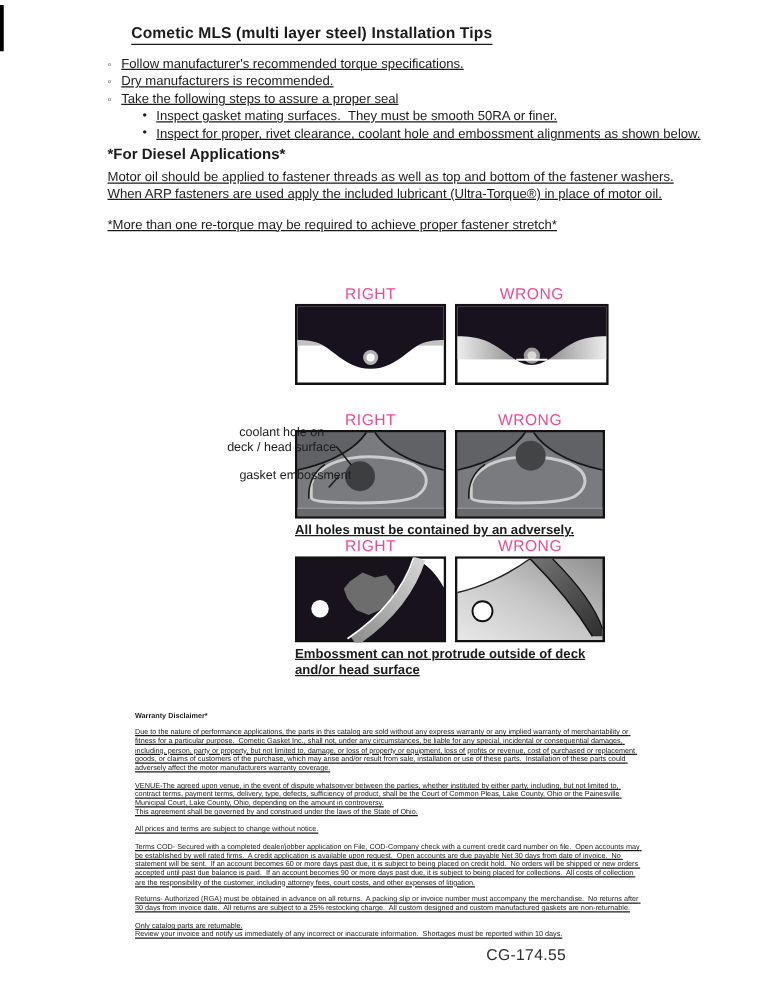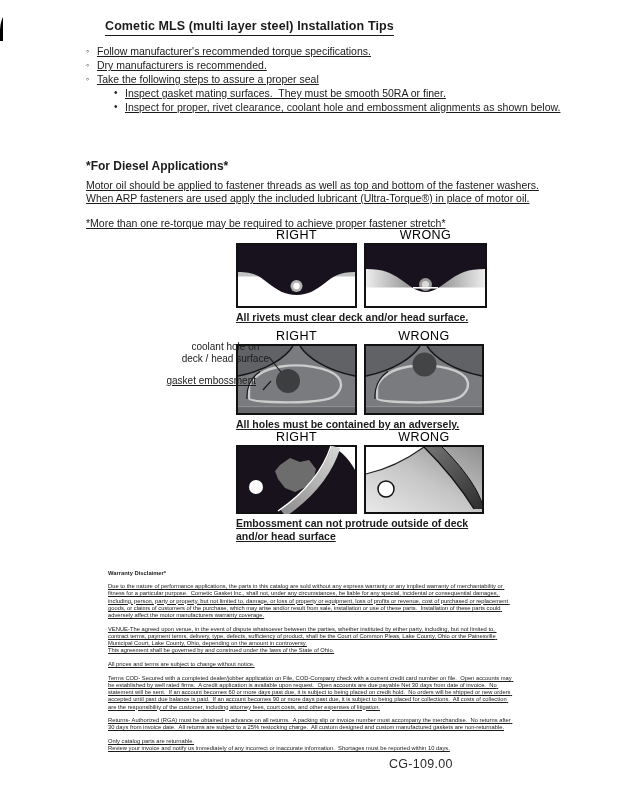--- a/index.html
+++ b/index.html
@@ -4,48 +4,47 @@
 <style>
   html, body { margin: 0; padding: 0; background: #ffffff; }
   #page {
     position: relative;
     width: 618px;
     height: 800px;
     background: #ffffff;
     overflow: hidden;
     font-family: "Liberation Sans", sans-serif;
     color: #1b1b1b;
-    border-radius: 30px;
   }
   .abs { position: absolute; }
   .pre { white-space: pre-wrap; text-decoration: underline; }
 
   #scan-line { left: 0; top: 4px; width: 2.5px; height: 37px; background: #000; }
 
   #page-title {
     left: 105px; top: 19px;
     font-size: 12.5px; font-weight: bold;
     border-bottom: 1.6px solid #1b1b1b; padding-bottom: 2px;
     letter-spacing: 0.1px;
   }
 
   #tips { left: 86px; top: 44px; width: 480px; font-size: 10.5px; }
   .bullet-row { display: flex; line-height: 14px; }
   .bullet-row .marker { width: 11px; flex: 0 0 11px; font-size: 9px; line-height: 14px; }
   .sub .marker { font-size: 10px; }
   .bullet-row.sub { margin-left: 28px; }
 
-  #diesel { left: 86px; top: 117px; width: 480px; font-size: 10.5px; line-height: 13.5px; margin-top: 43px; }
+  #diesel { left: 86px; top: 117px; width: 480px; font-size: 10.5px; line-height: 13.5px; }
   #diesel-heading { font-size: 12px; font-weight: bold; margin: 0 0 5px 0; }
   #diesel p { margin: 0 0 9px 0; }
   #diesel .note { margin-top: 11px; }
 
   .fig { position: absolute; }
   .fig-labels { display: flex; gap: 7px; margin-bottom: 1px; }
-  .fig-label { text-align: center; font-size: 12.5px; letter-spacing: 0.4px; color: #000000; }
+  .fig-label { text-align: center; font-size: 12.5px; letter-spacing: 0.4px; color: #ec4899; }
   .fig-boxes { display: flex; gap: 7px; }
   .fig-caption { font-size: 10.5px; font-weight: bold; margin-top: 3px; line-height: 12.5px; }
 
   .callout {
     position: absolute; text-align: center;
     font-size: 10px; line-height: 11.5px; white-space: pre-line;
   }
 
   #legal { left: 108px; top: 570px; width: 405px; font-size: 5.8px; line-height: 7.2px; }
   #legal-heading { font-weight: bold; margin: 0 0 6px 0; }
@@ -116,21 +115,20 @@
           </linearGradient>
         </defs>
         <rect x="1" y="1" width="121" height="63" fill="#ffffff" stroke="#111" stroke-width="2"></rect>
         <rect x="2" y="26" width="119" height="18.5" fill="url(#f1w)"></rect>
         <path d="M2,2 H121 V26 C103,26 96,30 87,36 C78,42 71,49 61.5,49 C52,49 45,42 36,36 C27,30 20,26 2,26 Z" fill="#18121e"></path>
         <circle cx="61.5" cy="41.5" r="6.5" fill="#9a9a9a"></circle>
         <circle cx="61.5" cy="41.5" r="3.6" fill="#d9d9d9"></circle>
         <rect x="49" y="44" width="25" height="1.6" fill="#ffffff"></rect>
       </svg>
     </div>
-    <div class="fig-caption pre">All rivets must clear deck and/or head surface.</div>
   </div>
 
   <div class="fig" style="left:236px; top:329px;">
     <div class="fig-labels">
       <div class="fig-label" style="width:121px">RIGHT</div>
       <div class="fig-label" style="width:120px">WRONG</div>
     </div>
     <div class="fig-boxes">
       <svg width="121" height="71" viewBox="0 0 121 71">
         <rect x="1" y="1" width="119" height="69" fill="#7a7b7e" stroke="#111" stroke-width="2"></rect>
@@ -155,21 +153,21 @@
         <path d="M13,54 L13,43 C16,33 28,25 45,22.5 C65,19.5 91,23 101,33 C106,39 105,47 96,53 C87,58 60,59 36,58 C22,57.5 13,56.5 13,54 Z" fill="none" stroke="#cccccc" stroke-width="2.4"></path>
         <path d="M11,55 C10.5,45 13,35 24,27.5" fill="none" stroke="#1a1a1a" stroke-width="1.2"></path>
         <circle cx="60.5" cy="20.5" r="12" fill="#434446"></circle>
       </svg>
     </div>
     <div class="fig-caption pre">All holes must be contained by an adversely.</div>
   </div>
 
   <div class="callout abs" style="right:349px; top:341px;">coolant hole on
 deck / head surface</div>
-  <div class="callout abs" style="right:362px; top:375px;text-decoration:underline;">gasket embossment</div>
+  <div class="callout abs" style="right:337px; top:375px;">gasket embossment</div>
 
   <svg class="abs" style="left:255px; top:350px;" width="40" height="45" viewBox="0 0 40 45">
     <line x1="14" y1="7" x2="26" y2="22" stroke="#1b1b1b" stroke-width="1.2"></line>
     <line x1="16" y1="31" x2="8" y2="40" stroke="#1b1b1b" stroke-width="1.2"></line>
   </svg>
 
   <div class="fig" style="left:236px; top:430px;">
     <div class="fig-labels">
       <div class="fig-label" style="width:121px">RIGHT</div>
       <div class="fig-label" style="width:120px">WRONG</div>
@@ -219,15 +217,15 @@
     <p class="pre">Due to the nature of performance applications, the parts in this catalog are sold without any express warranty or any implied warranty of merchantability or fitness for a particular purpose.  Cometic Gasket Inc., shall not, under any circumstances, be liable for any special, incidental or consequential damages, including, person, party or property, but not limited to, damage, or loss of property or equipment, loss of profits or revenue, cost of purchased or replacement goods, or claims of customers of the purchase, which may arise and/or result from sale, installation or use of these parts.  Installation of these parts could adversely affect the motor manufacturers warranty coverage.</p>
     <p class="pre">VENUE-The agreed upon venue, in the event of dispute whatsoever between the parties, whether instituted by either party, including, but not limited to, contract terms, payment terms, delivery, type, defects, sufficiency of product, shall be the Court of Common Pleas, Lake County, Ohio or the Painesville Municipal Court, Lake County, Ohio, depending on the amount in controversy.
 This agreement shall be governed by and construed under the laws of the State of Ohio.</p>
     <p class="pre">All prices and terms are subject to change without notice.</p>
     <p class="pre">Terms COD- Secured with a completed dealer/jobber application on File, COD-Company check with a current credit card number on file.  Open accounts may be established by well rated firms.  A credit application is available upon request.  Open accounts are due payable Net 30 days from date of invoice.  No statement will be sent.  If an account becomes 60 or more days past due, it is subject to being placed on credit hold.  No orders will be shipped or new orders accepted until past due balance is paid.  If an account becomes 90 or more days past due, it is subject to being placed for collections.  All costs of collection are the responsibility of the customer, including attorney fees, court costs, and other expenses of litigation.</p>
     <p class="pre">Returns- Authorized (RGA) must be obtained in advance on all returns.  A packing slip or invoice number must accompany the merchandise.  No returns after 30 days from invoice date.  All returns are subject to a 25% restocking charge.  All custom designed and custom manufactured gaskets are non-returnable.</p>
     <p class="pre">Only catalog parts are returnable.
 Review your invoice and notify us immediately of any incorrect or inaccurate information.  Shortages must be reported within 10 days.</p>
   </div>
 
-  <div id="footer-code" class="abs">CG-109.00</div>
+  <div id="footer-code" class="abs">CG-174.55</div>
 
 </div>
 
 </body></html>

